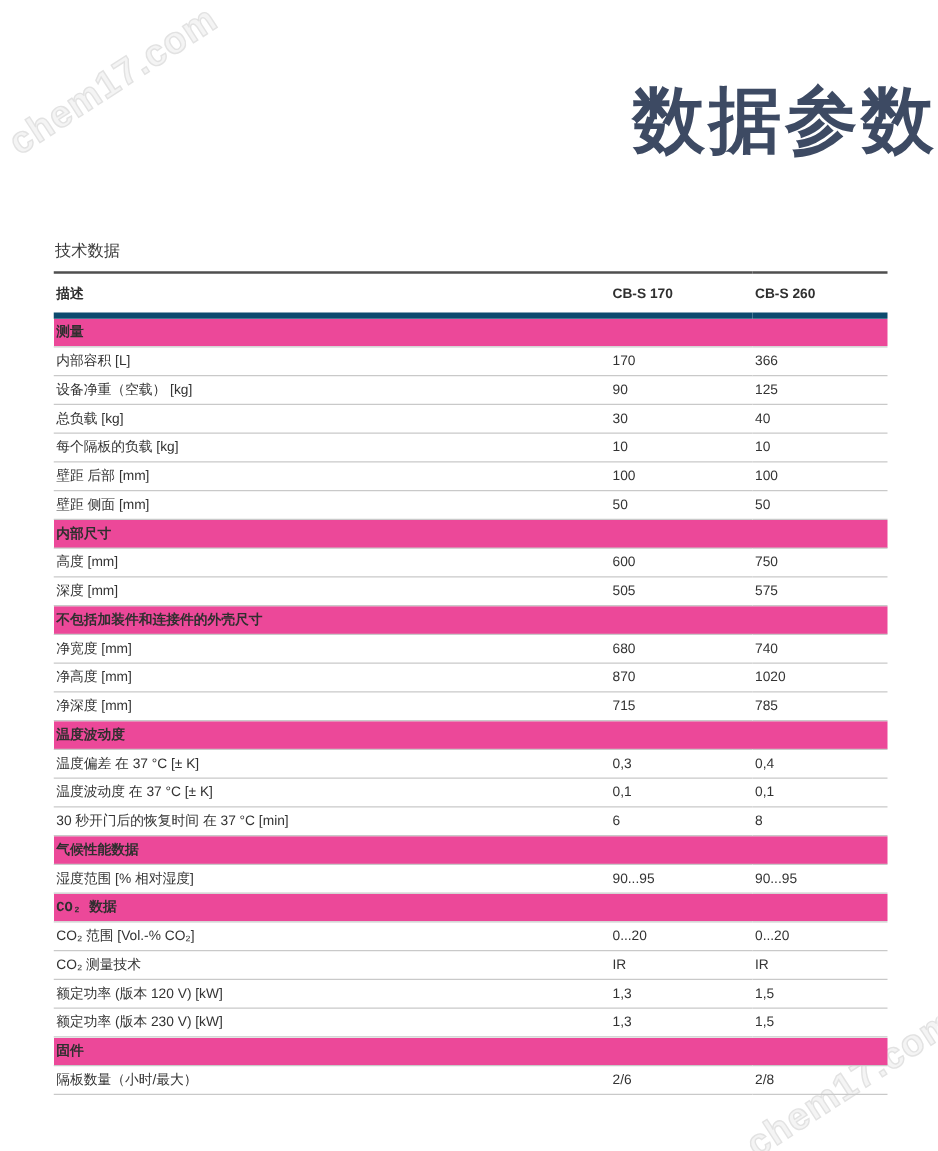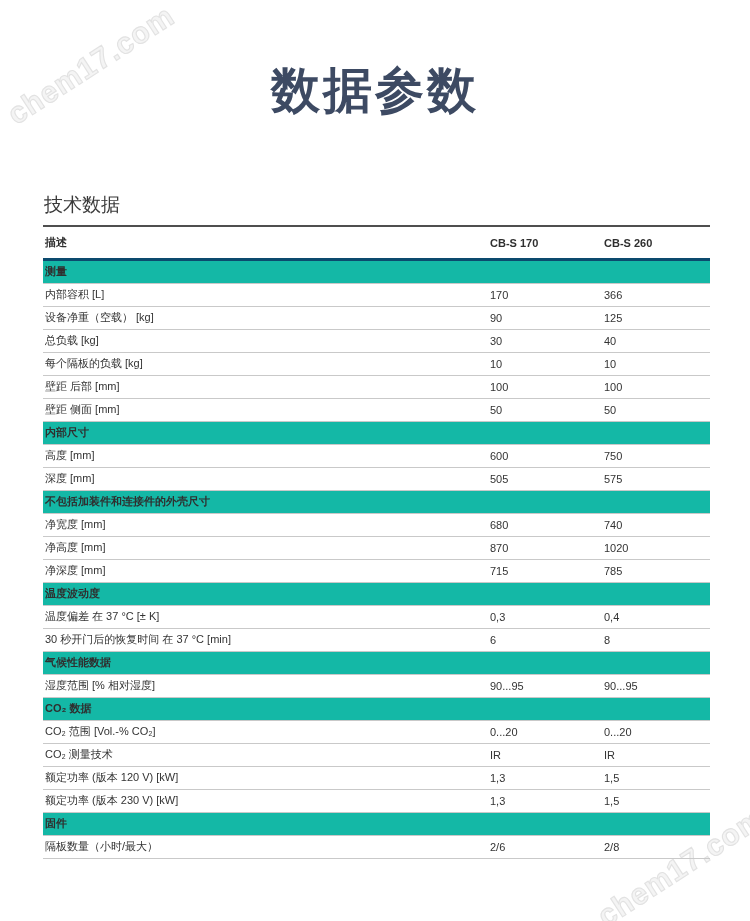--- a/index.html
+++ b/index.html
@@ -23,67 +23,68 @@
     pointer-events:none;
   }
   .wm-top { left:-5px; top:48px; }
   .wm-bottom { left:585px; top:850px; }
 
   .page-title {
     position:absolute;
     top:58px;
     left:0;
     width:100%;
-    text-align:center;
-    font-size:49px;
+    text-align:right;
+    font-size:58px;
     font-weight:bold;
     letter-spacing:3px;
     color:#3d4a63;
   }
 
   .content {
     position:absolute;
     left:43px;
     top:192px;
     width:667px;
   }
   .section-heading {
-    font-size:19px;
+    font-size:13px;
     font-weight:normal;
     color:#3a3a3a;
     margin:0 0 7px 1px;
   }
 
   table.spec {
     width:100%;
     border-collapse:collapse;
     table-layout:fixed;
     font-size:11px;
     color:#333333;
   }
   table.spec thead th {
     text-align:left;
     font-weight:bold;
     font-size:11px;
     color:#2f2f2f;
     padding:8px 0 8px 2px;
     border-top:2px solid #4f4f4f;
-    border-bottom:3px solid #0c4a6e;
+    border-bottom:5px solid #0c4a6e;
   }
   table.spec tbody td {
     padding:3px 0 4px 2px;
     border-bottom:1px solid #c9c9c9;
     vertical-align:middle;
     overflow:hidden;
     white-space:nowrap;
   }
   table.spec tbody tr.section td {
-    background:#14b8a6;
+    background:#ec4899;
     font-weight:bold;
     color:#2f2f2f;
+    font-family:Liberation Mono, monospace;
   }
 </style>
 </head>
 <body>
 
 <div class="watermark wm-top">chem17.com</div>
 <div class="watermark wm-bottom">chem17.com</div>
 
 <h1 class="page-title">数据参数</h1>
 
@@ -170,20 +171,25 @@
         </tr>
         <tr class="section">
           <td colspan="3">温度波动度</td>
         </tr>
         <tr class="data">
           <td>温度偏差 在 37 °C [± K]</td>
           <td>0,3</td>
           <td>0,4</td>
         </tr>
         <tr class="data">
+          <td>温度波动度 在 37 °C [± K]</td>
+          <td>0,1</td>
+          <td>0,1</td>
+        </tr>
+        <tr class="data">
           <td>30 秒开门后的恢复时间 在 37 °C [min]</td>
           <td>6</td>
           <td>8</td>
         </tr>
         <tr class="section">
           <td colspan="3">气候性能数据</td>
         </tr>
         <tr class="data">
           <td>湿度范围 [% 相对湿度]</td>
           <td>90...95</td>

